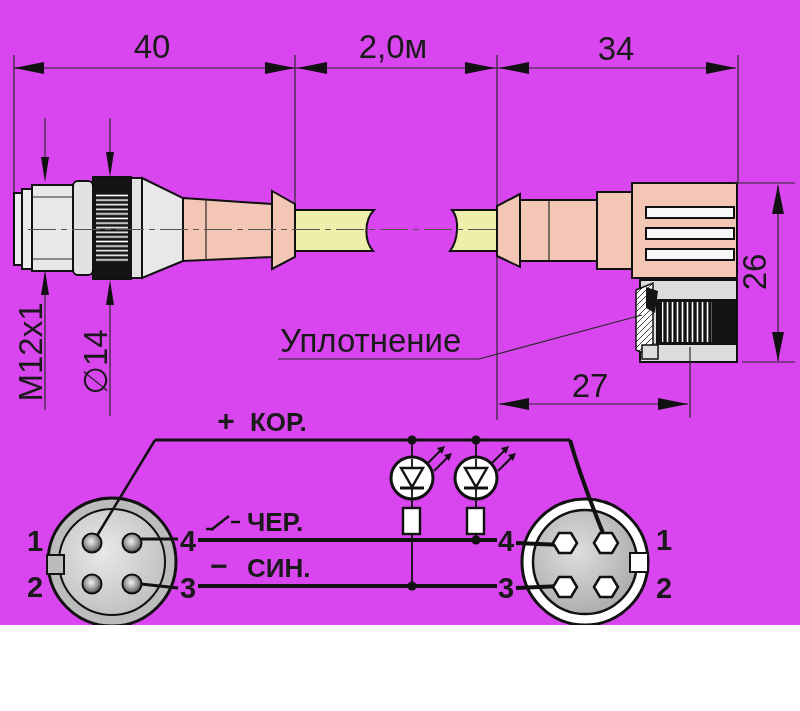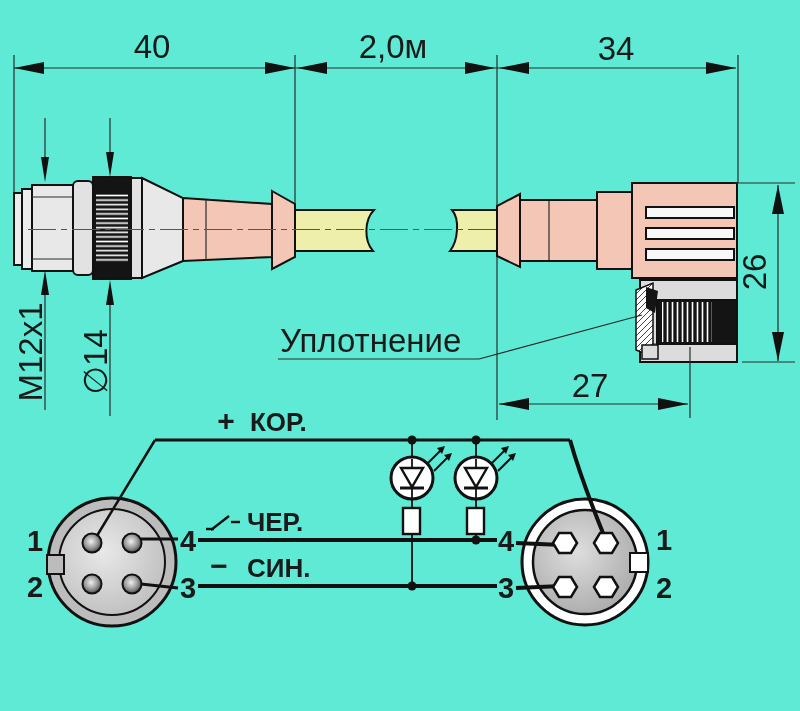--- a/index.html
+++ b/index.html
@@ -1,16 +1,16 @@
 <!DOCTYPE html>
 <html><head>
 <meta charset="utf-8">
 <style>
   html,body{margin:0;padding:0;background:#ffffff;}
-  .stage{width:800px;height:711px;position:relative;background:#5eead4;overflow:hidden;}
+  .stage{width:800px;height:625px;position:relative;background:#d946ef;overflow:hidden;}
   svg{display:block;}
   text{font-family:"Liberation Sans","DejaVu Sans",sans-serif;fill:#1a1a1a;}
   .dim-text{font-size:33px;font-weight:400;}
   .callout-text{font-size:33px;font-weight:400;}
   .pin-text{font-size:29px;font-weight:700;}
   .wire-text{font-size:26px;font-weight:700;}
   .sign-text{font-size:30px;font-weight:700;}
   .thin{stroke:#2a2a2a;stroke-width:1.2;fill:none;}
   .outline{stroke:#111;stroke-width:2;}
   .thick3{stroke:#111;stroke-width:3.2;fill:none;}

